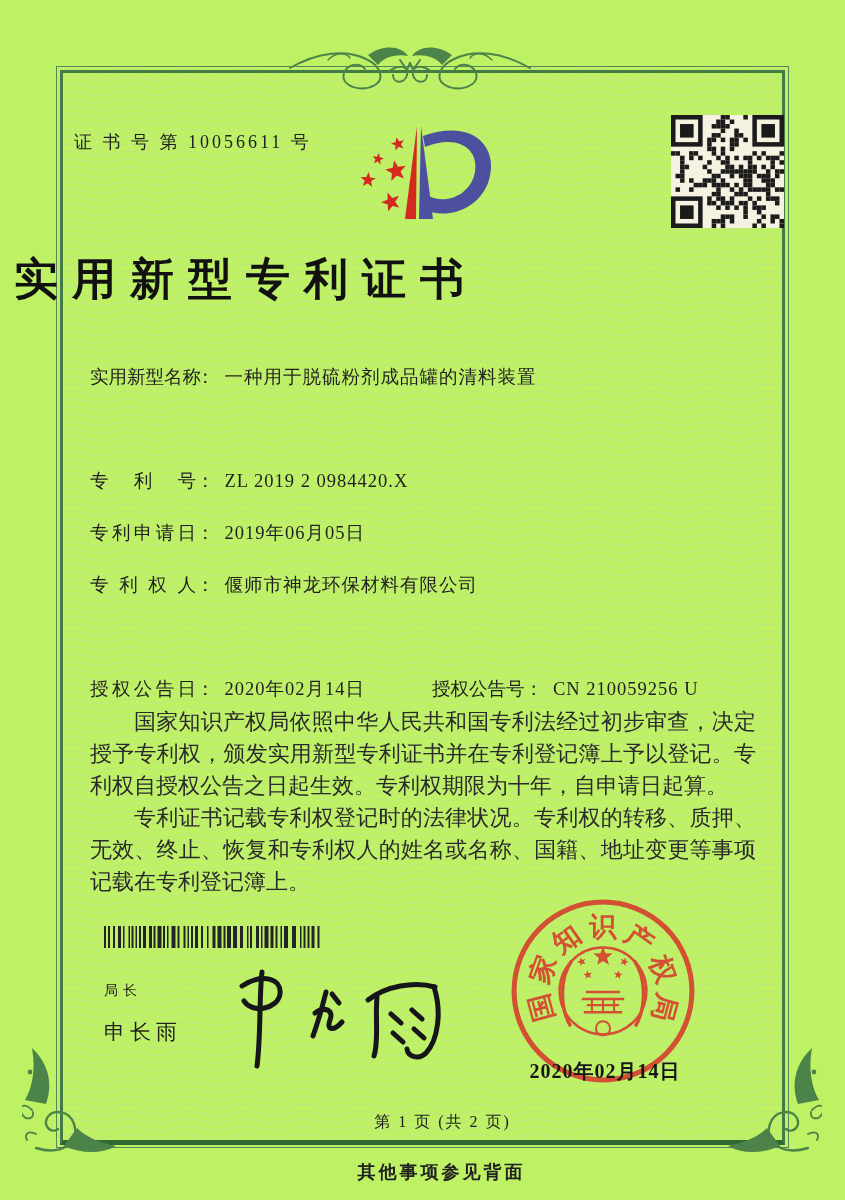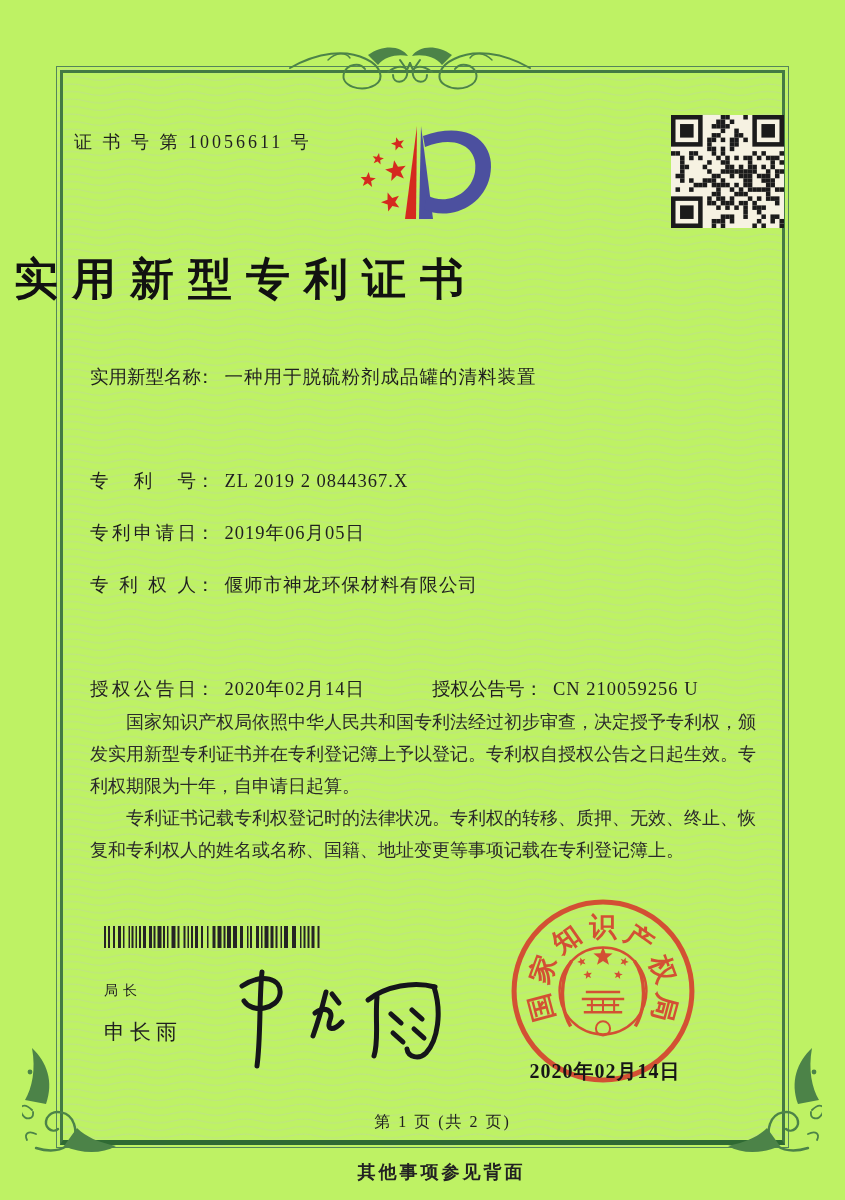--- a/index.html
+++ b/index.html
@@ -42,21 +42,21 @@
   }
   
   .field{position:absolute;left:90px;font-size:18.5px;white-space:nowrap;}
   .flabel{display:inline-block;width:106px;text-align:justify;text-align-last:justify;}
   .fcolon{margin-right:10px;}
   .fvalue{letter-spacing:1px;margin-top:16px;}
   .grant-no-pair{position:absolute;left:342px;}
   
   .body-text{
     position:absolute;left:90px;top:706px;width:666px;
-    font-size:18px;line-height:32px;text-align:justify;color:#2a2a2a;
+    font-size:22px;line-height:32px;text-align:justify;color:#2a2a2a;
   }
   .body-text p{margin:0;text-indent:2em;}
   
   .barcode{position:absolute;left:104px;top:926px;width:216px;height:22px;}
   .director-title{position:absolute;left:104px;top:982px;font-size:14px;letter-spacing:5px;font-family:Liberation Mono, monospace;}
   .director-name{position:absolute;left:104px;top:1018px;font-size:21px;letter-spacing:5px;}
   .signature{position:absolute;left:228px;top:956px;width:238px;height:118px;}
   .seal{position:absolute;left:506px;top:894px;width:194px;height:194px;opacity:.9;}
   .seal-date{
     position:absolute;left:505px;top:1058px;width:200px;text-align:center;
@@ -328,21 +328,21 @@
       <rect x="1" y="19" width="5" height="5" fill="#f6f2e2"></rect>
       <rect x="2" y="20" width="3" height="3" fill="#1b1b1b"></rect>
     </svg>
 
   <div class="title">实用新型专利证书</div>
 
   <div class="field" style="top:364px">
     <span class="flabel">实用新型名称</span><span class="fcolon">：</span><span class="fvalue">一种用于脱硫粉剂成品罐的清料装置</span>
   </div>
   <div class="field" style="top:468px">
-    <span class="flabel">专利号</span><span class="fcolon">：</span><span class="fvalue">ZL 2019 2 0844367.X</span>
+    <span class="flabel">专利号</span><span class="fcolon">：</span><span class="fvalue">ZL 2019 2 0984420.X</span>
   </div>
   <div class="field" style="top:520px">
     <span class="flabel">专利申请日</span><span class="fcolon">：</span><span class="fvalue">2019年06月05日</span>
   </div>
   <div class="field" style="top:572px">
     <span class="flabel">专利权人</span><span class="fcolon">：</span><span class="fvalue">偃师市神龙环保材料有限公司</span>
   </div>
   <div class="field" style="top:676px">
     <span class="flabel">授权公告日</span><span class="fcolon">：</span><span class="fvalue">2020年02月14日</span>
     <span class="grant-no-pair">

